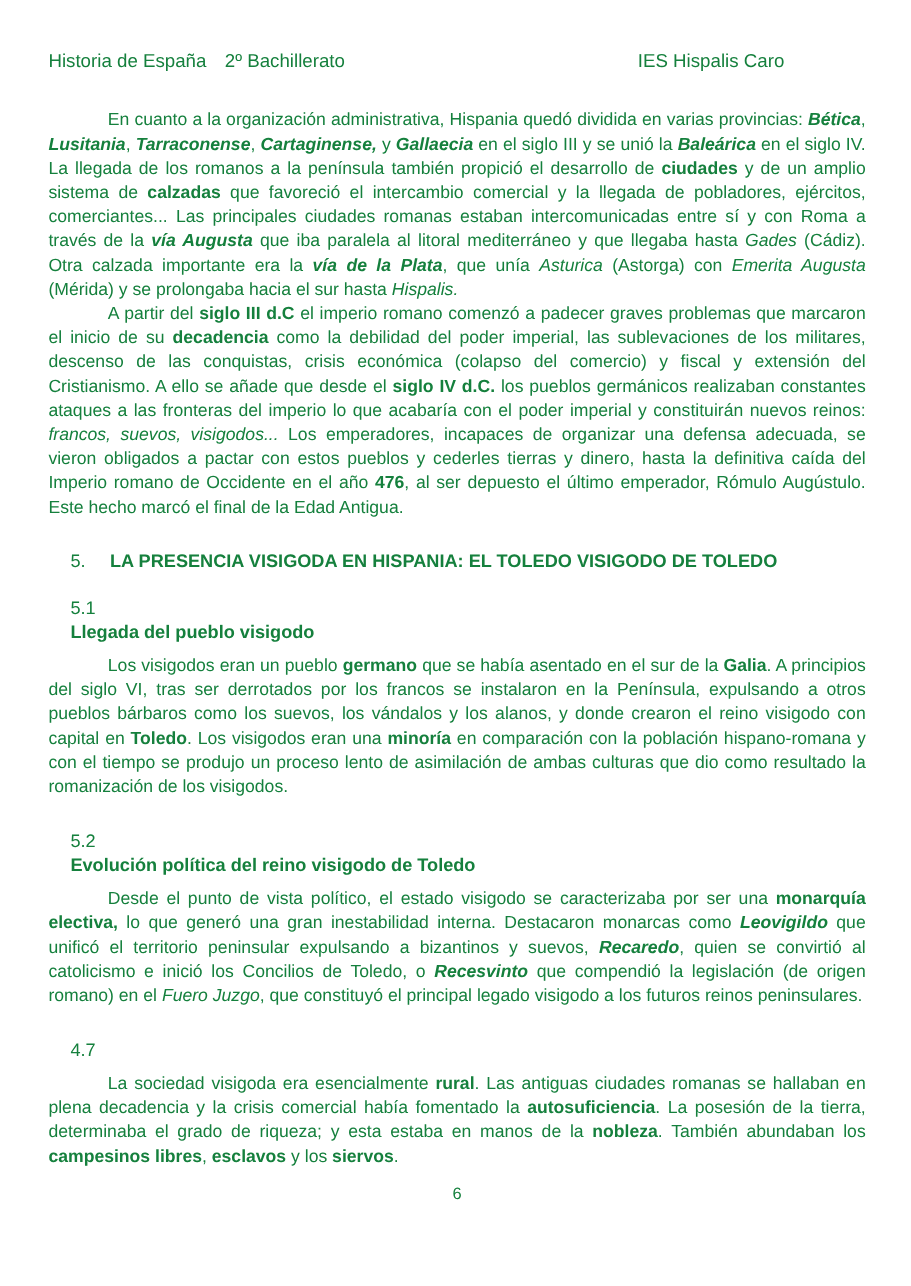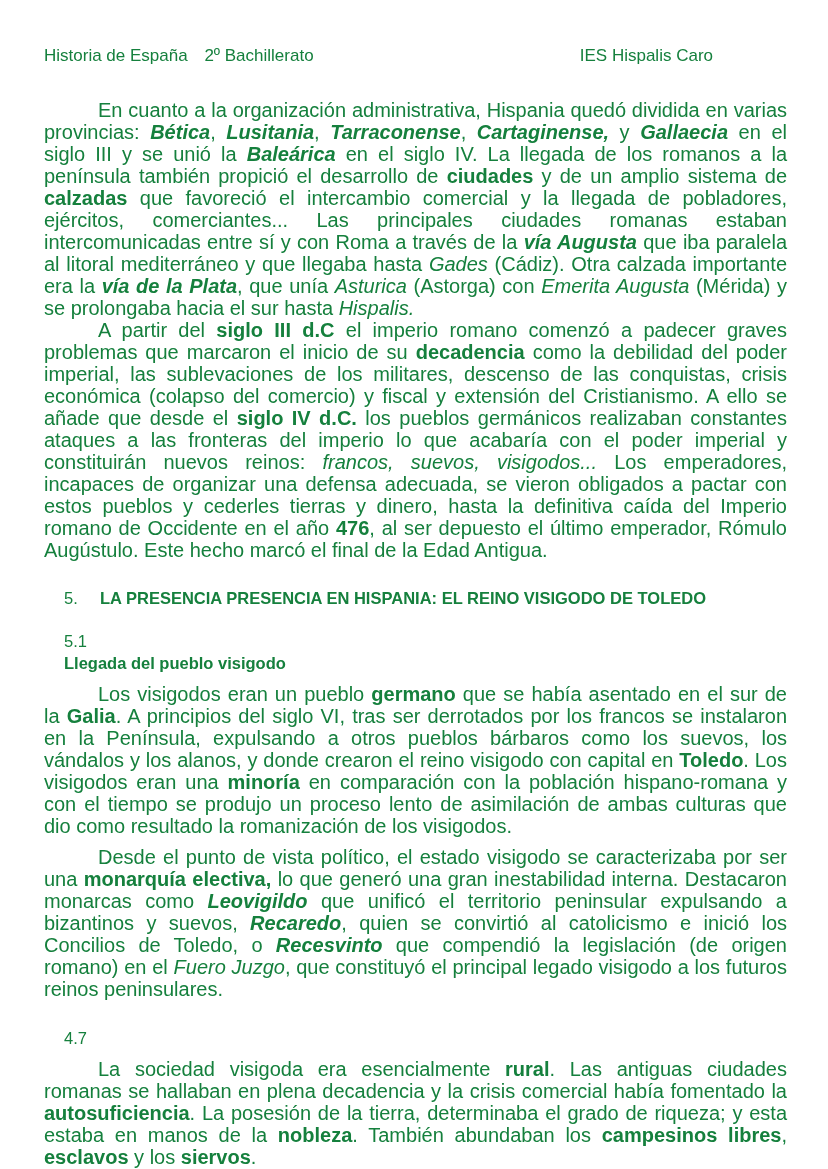--- a/index.html
+++ b/index.html
@@ -26,21 +26,21 @@
     font-size: 17px;
     line-height: 22px;
   }
   .header-left span + span { margin-left: 12px; }
   .header-right { padding-right: 74px; }
 
   .doc-body { margin-top: 32px; }
 
   p.body-para {
     margin: 0;
-    font-size: 20px;
+    font-size: 16px;
     line-height: 22px;
     text-align: justify;
     text-indent: 54px;
   }
   p.after-heading { margin-top: 9px; }
 
   .heading {
     display: flex;
     align-items: baseline;
     margin: 0;
@@ -87,30 +87,34 @@
   </header>
 
   <main class="doc-body">
 
     <p class="body-para"><span>En cuanto a la organización administrativa, Hispania quedó dividida en varias provincias: </span><span class="seg-bi">Bética</span><span>, </span><span class="seg-bi">Lusitania</span><span>, </span><span class="seg-bi">Tarraconense</span><span>, </span><span class="seg-bi">Cartaginense,</span><span> y </span><span class="seg-bi">Gallaecia</span><span> en el siglo III y se unió la </span><span class="seg-bi">Baleárica</span><span> en el siglo IV. La llegada de los romanos a la península también propició el desarrollo de </span><span class="seg-b">ciudades</span><span> y de un amplio sistema de </span><span class="seg-b">calzadas</span><span> que favoreció el intercambio comercial y la llegada de pobladores, ejércitos, comerciantes... Las principales ciudades romanas estaban intercomunicadas entre sí y con Roma a través de la </span><span class="seg-bi">vía Augusta</span><span> que iba paralela al litoral mediterráneo y que llegaba hasta </span><span class="seg-i">Gades</span><span> (Cádiz). Otra calzada importante era la </span><span class="seg-bi">vía de la Plata</span><span>, que unía </span><span class="seg-i">Asturica</span><span> (Astorga) con </span><span class="seg-i">Emerita Augusta</span><span> (Mérida) y se prolongaba hacia el sur hasta </span><span class="seg-i">Hispalis.</span></p>
 
     <p class="body-para"><span>A partir del </span><span class="seg-b">siglo III d.C</span><span> el imperio romano comenzó a padecer graves problemas que marcaron el inicio de su </span><span class="seg-b">decadencia</span><span> como la debilidad del poder imperial, las sublevaciones de los militares, descenso de las conquistas, crisis económica (colapso del comercio) y fiscal y extensión del Cristianismo. A ello se añade que desde el </span><span class="seg-b">siglo IV d.C.</span><span> los pueblos germánicos realizaban constantes ataques a las fronteras del imperio lo que acabaría con el poder imperial y constituirán nuevos reinos: </span><span class="seg-i">francos, suevos, visigodos...</span><span> Los emperadores, incapaces de organizar una defensa adecuada, se vieron obligados a pactar con estos pueblos y cederles tierras y dinero, hasta la definitiva caída del Imperio romano de Occidente en el año </span><span class="seg-b">476</span><span>, al ser depuesto el último emperador, Rómulo Augústulo. Este hecho marcó el final de la Edad Antigua.</span></p>
 
     <h2 class="heading">
       <span class="h-num">5.</span>
-      <span class="h-text">LA PRESENCIA PRESENCIA EN HISPANIA: EL REINO VISIGODO DE TOLEDO</span>
+      <span class="h-text">LA PRESENCIA VISIGODA EN HISPANIA: EL TOLEDO VISIGODO DE TOLEDO</span>
     </h2>
 
     <h3 class="heading">
       <span class="h-num">5.1</span>
       <span class="h-text">Llegada del pueblo visigodo</span>
     </h3>
 
     <p class="body-para after-heading"><span>Los visigodos eran un pueblo </span><span class="seg-b">germano</span><span> que se había asentado en el sur de la </span><span class="seg-b">Galia</span><span>. A principios del siglo VI, tras ser derrotados por los francos se instalaron en la Península, expulsando a otros pueblos bárbaros como los suevos, los vándalos y los alanos, y donde crearon el reino visigodo con capital en </span><span class="seg-b">Toledo</span><span>. Los visigodos eran una </span><span class="seg-b">minoría</span><span> en comparación con la población hispano-romana y con el tiempo se produjo un proceso lento de asimilación de ambas culturas que dio como resultado la romanización de los visigodos.</span></p>
 
+    <h3 class="heading">
+      <span class="h-num">5.2</span>
+      <span class="h-text">Evolución política del reino visigodo de Toledo</span>
+    </h3>
 
     <p class="body-para after-heading"><span>Desde el punto de vista político, el estado visigodo se caracterizaba por ser una </span><span class="seg-b">monarquía electiva,</span><span> lo que generó una gran inestabilidad interna. Destacaron monarcas como </span><span class="seg-bi">Leovigildo</span><span> que unificó el territorio peninsular expulsando a bizantinos y suevos, </span><span class="seg-bi">Recaredo</span><span>, quien se convirtió al catolicismo e inició los Concilios de Toledo, o </span><span class="seg-bi">Recesvinto</span><span> que compendió la legislación (de origen romano) en el </span><span class="seg-i">Fuero Juzgo</span><span>, que constituyó el principal legado visigodo a los futuros reinos peninsulares.</span></p>
 
     <h3 class="heading">
       <span class="h-num">4.7</span>
     </h3>
 
     <p class="body-para after-heading"><span>La sociedad visigoda era esencialmente </span><span class="seg-b">rural</span><span>. Las antiguas ciudades romanas se hallaban en plena decadencia y la crisis comercial había fomentado la </span><span class="seg-b">autosuficiencia</span><span>. La posesión de la tierra, determinaba el grado de riqueza; y esta estaba en manos de la </span><span class="seg-b">nobleza</span><span>. También abundaban los </span><span class="seg-b">campesinos libres</span><span>, </span><span class="seg-b">esclavos</span><span> y los </span><span class="seg-b">siervos</span><span>.</span></p>
 
   </main>

